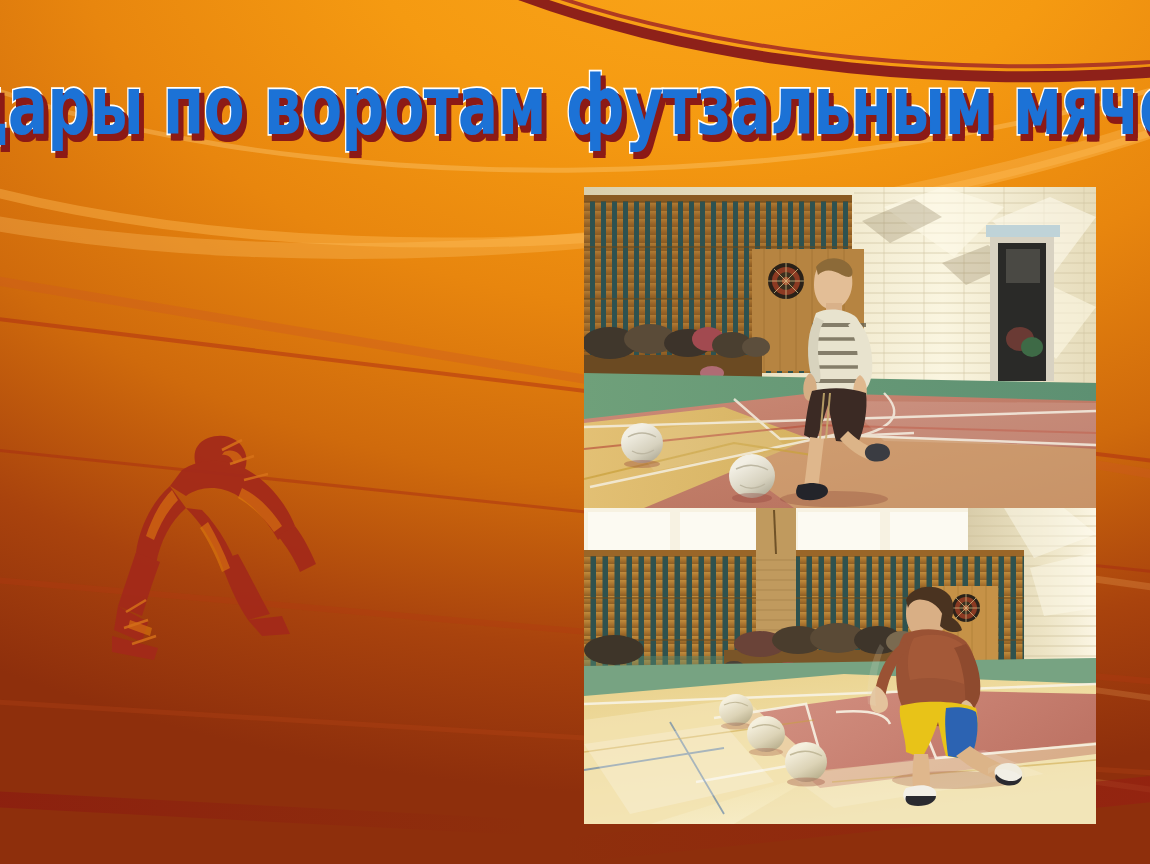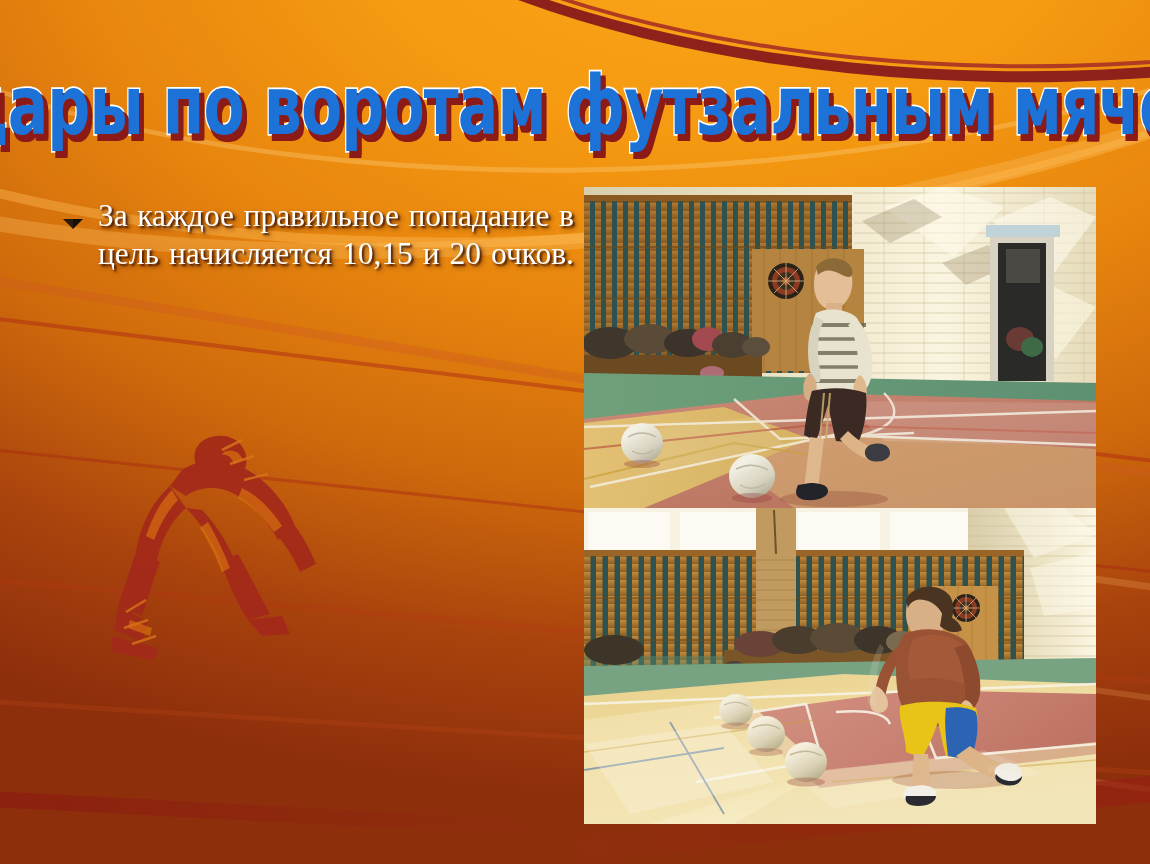--- a/index.html
+++ b/index.html
@@ -177,28 +177,20 @@
   </svg>
 
   <div class="title-wrap">
     <div class="title">удары по воротам футзальным мячом</div>
   </div>
 
   <div class="body-col">
 
 
 
-    <div class="bullet-row">
-      <svg class="bullet-icon" viewBox="0 0 22 22" aria-hidden="true">
-        <path d="M11 1 L21 11 L11 21 L1 11 Z" fill="url(#gd1)"></path>
-        <path d="M11 21 L21 11 L11 11 Z" fill="#15100A"></path>
-        <path d="M1 11 L11 21 L11 11 Z" fill="#2A1C0B"></path>
-      </svg>
-      <div class="bullet-text">За каждое правильное попадание в цель начисляется 10,15 и 20 очков.</div>
-    </div>
 
 
   </div>
 
   <div class="photos">
 
     <div class="photo photo-top">
       <svg class="ph-svg" viewBox="0 0 512 321" preserveAspectRatio="none" aria-hidden="true">
         <defs>
           <linearGradient id="brickG" x1="0" y1="0" x2="1" y2="0">

